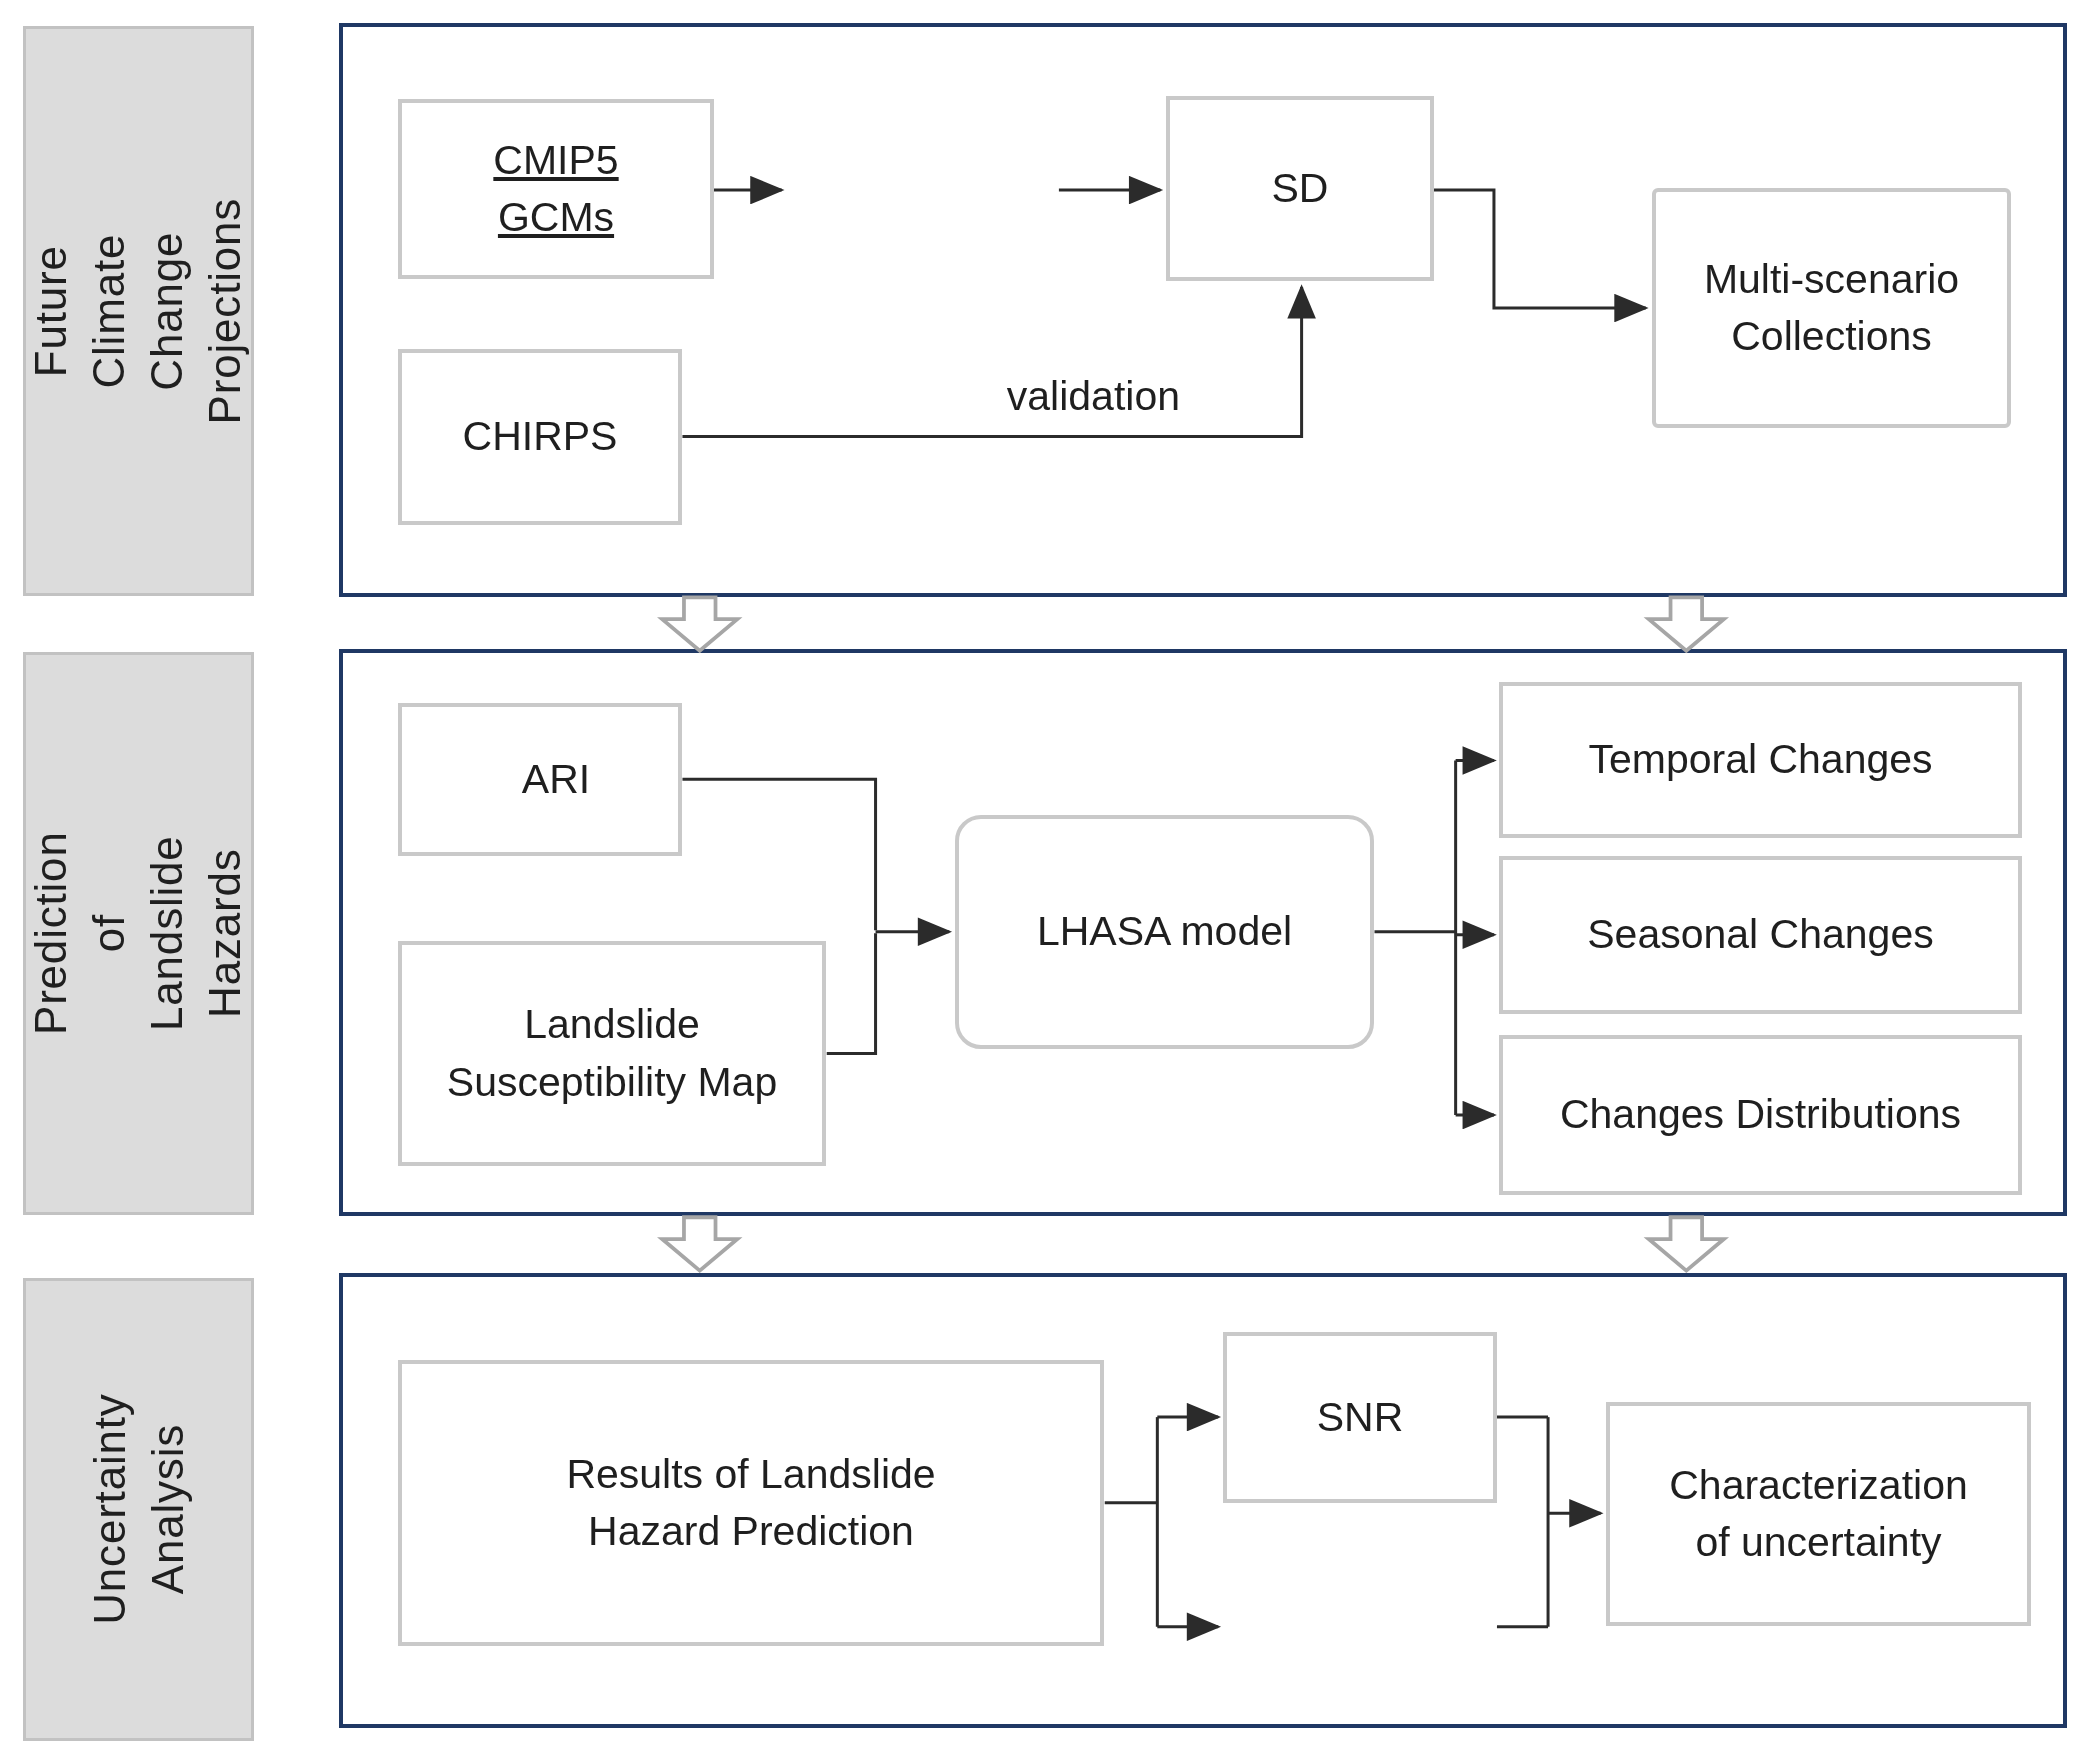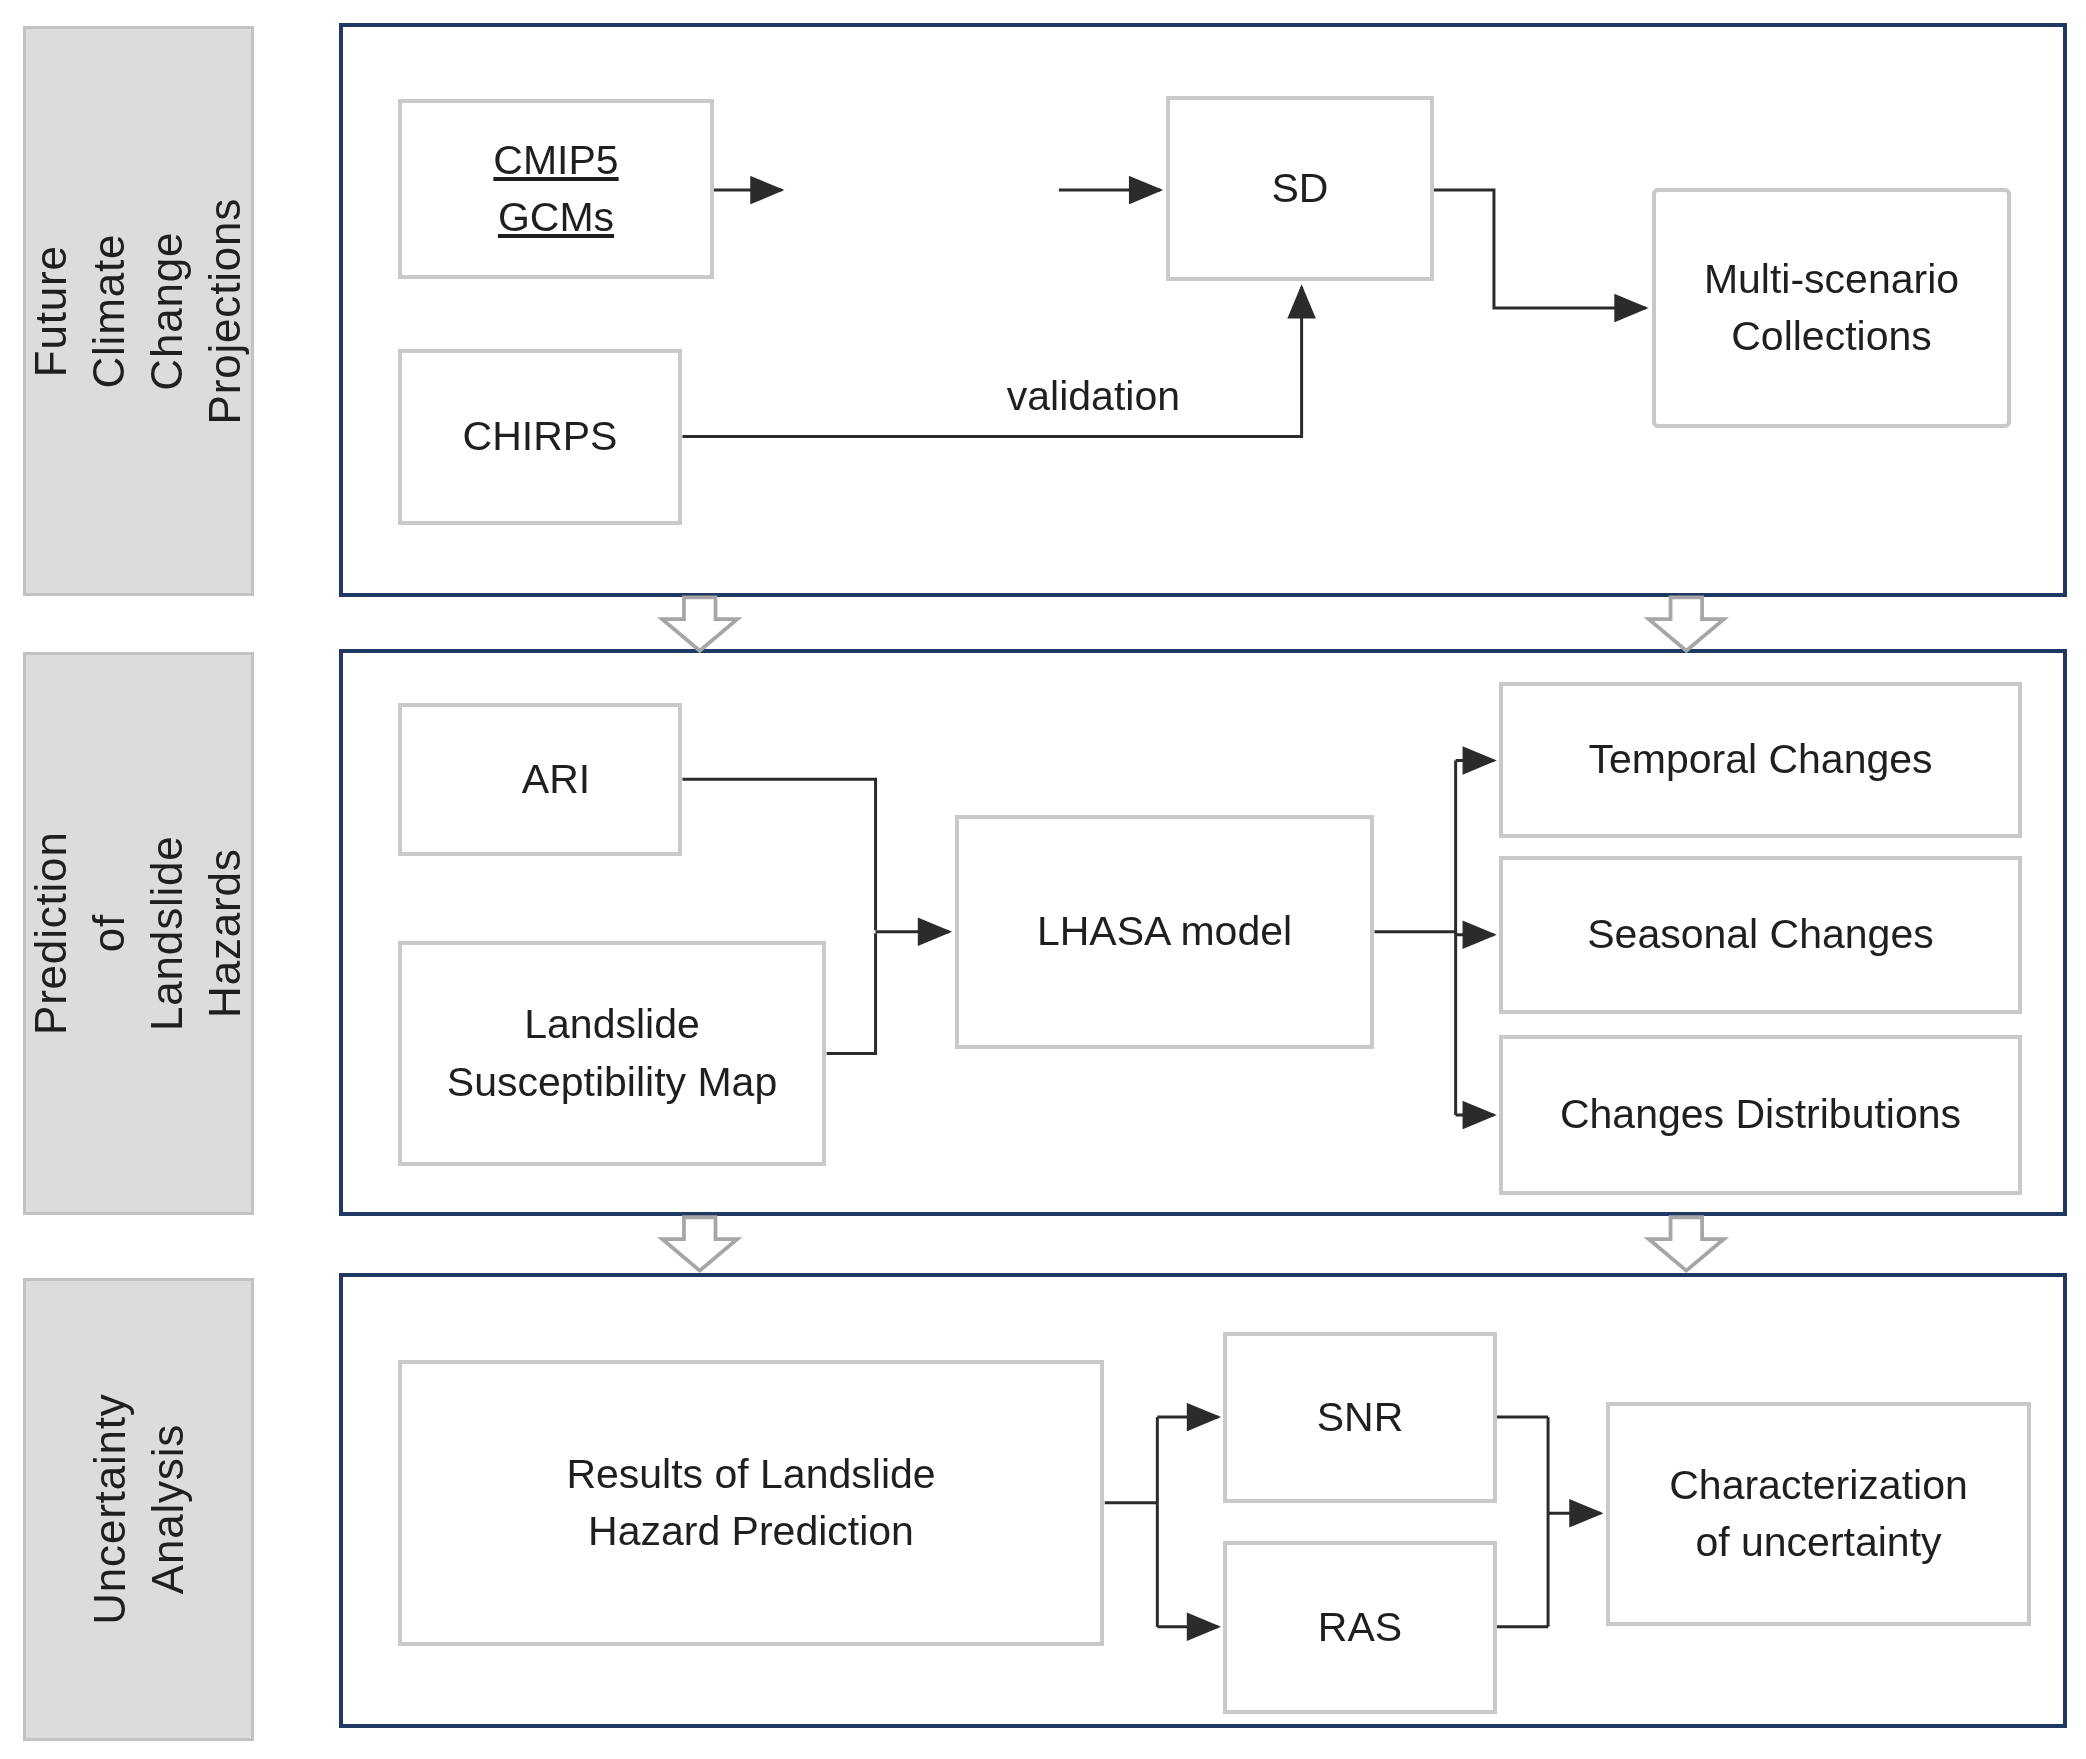--- a/index.html
+++ b/index.html
@@ -147,42 +147,39 @@
   </div>
   <div class="edge-label" style="left:827px; top:373px; width:353px;">validation</div>
 
   <div class="node" style="left:398px; top:703px; width:284px; height:153px;padding-left:32px;">
     <span class="node-label">ARI</span>
   </div>
   <div class="node" style="left:398px; top:941px; width:428px; height:225px;">
     <span class="node-label">Landslide
 Susceptibility Map</span>
   </div>
-  <div class="node" style="left:955px; top:815px; width:419px; height:234px;">
+  <div class="node" style="left:955px; top:815px; width:419px; height:234px;border-radius:26px;">
     <span class="node-label">LHASA model</span>
   </div>
   <div class="node" style="left:1499px; top:682px; width:523px; height:156px;">
     <span class="node-label">Temporal Changes</span>
   </div>
   <div class="node" style="left:1499px; top:856px; width:523px; height:158px;">
     <span class="node-label">Seasonal Changes</span>
   </div>
   <div class="node" style="left:1499px; top:1035px; width:523px; height:160px;">
     <span class="node-label">Changes Distributions</span>
   </div>
 
   <div class="node" style="left:398px; top:1360px; width:706px; height:286px;">
     <span class="node-label">Results of Landslide
 Hazard Prediction</span>
   </div>
   <div class="node" style="left:1223px; top:1332px; width:274px; height:171px;">
     <span class="node-label">SNR</span>
   </div>
-  <div class="node" style="left:1223px; top:1541px; width:274px; height:173px;">
-    <span class="node-label">RAS</span>
-  </div>
   <div class="node" style="left:1606px; top:1402px; width:425px; height:224px;">
     <span class="node-label">Characterization
 of uncertainty</span>
   </div>
 
 </div>
 
 
 </body></html>

